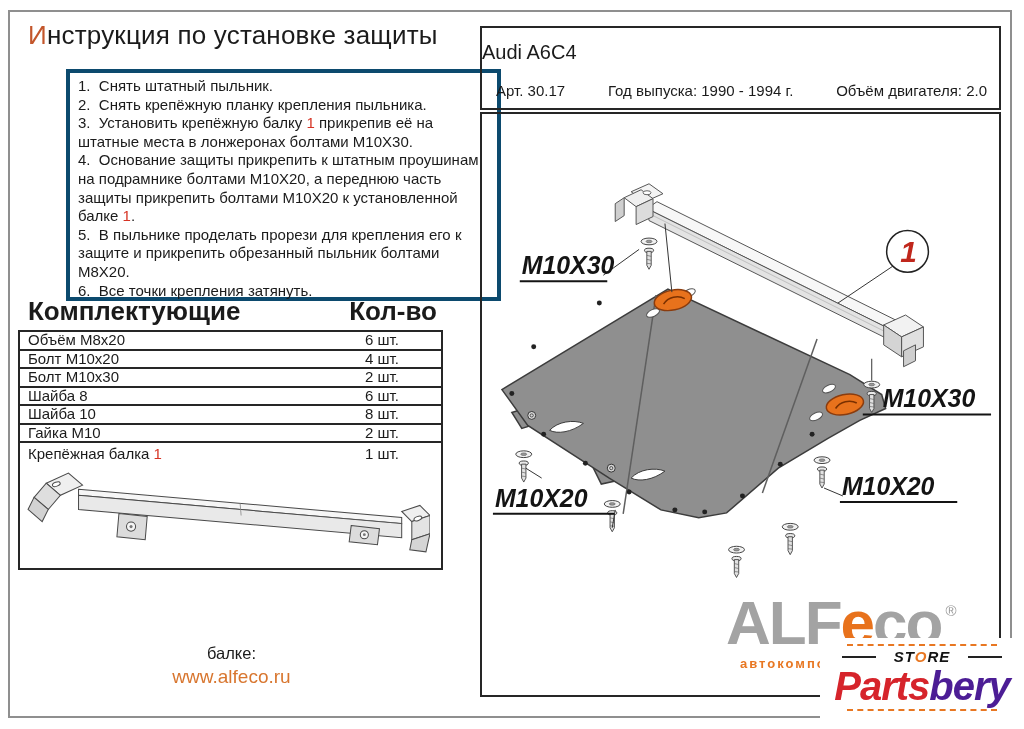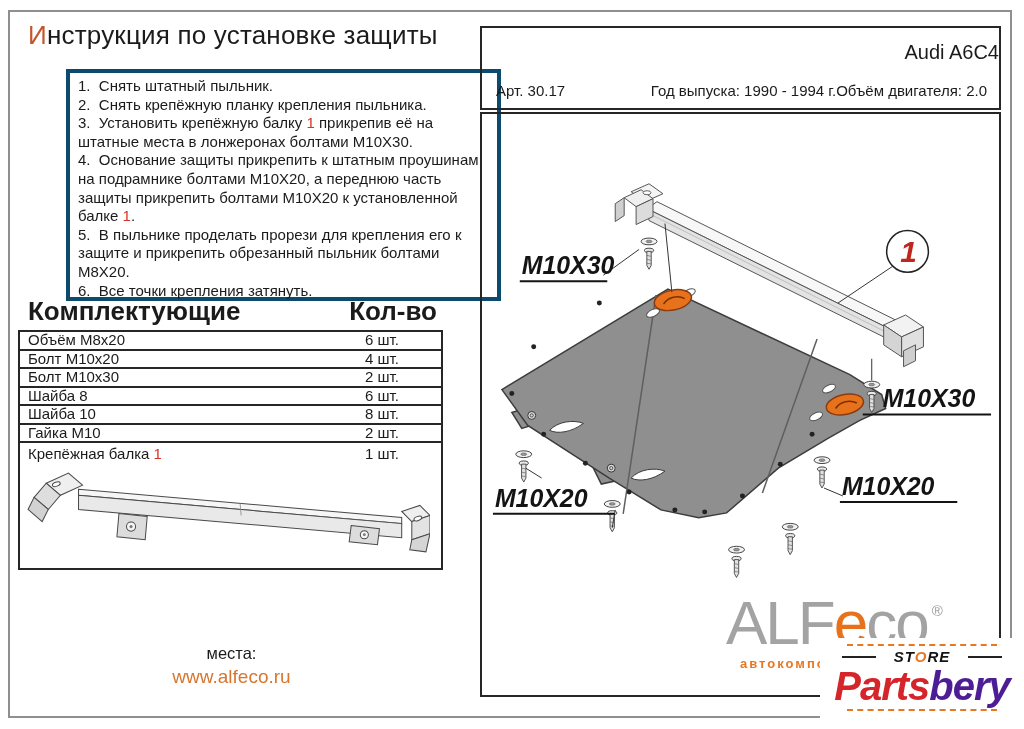--- a/index.html
+++ b/index.html
@@ -26,30 +26,30 @@
   .comp-tall{position:relative;height:125px;border-bottom:none;}
   .comp-tall .rowline{display:flex;font-size:15px;line-height:18px;padding-top:2px;}
   .comp-tall .name{flex:1;padding-left:8px;}
   .comp-tall .qty{width:76px;}
   .comp-tall svg{position:absolute;left:6px;top:20px;}
   .left-footer{position:absolute;left:18px;top:643px;width:427px;text-align:center;}
   .left-footer .l1,.left-footer .l2{font-size:16.5px;line-height:21px;}
   .left-footer .url{font-size:19px;color:#d8762f;margin-top:2px;}
   
   .prod-box{position:absolute;left:480px;top:26px;width:517px;height:80px;border:2px solid #262626;}
-  .prod-model{text-align:right;margin-top:13px;font-size:20px;}
+  .prod-model{text-align:left;margin-top:13px;font-size:20px;}
   .prod-meta{position:absolute;left:0;right:0;bottom:9px;display:flex;font-size:15px;}
   .prod-meta .art{margin-left:14px;}
-  .prod-meta .years{flex:1;text-align:right;}
+  .prod-meta .years{flex:1;text-align:center;}
   .prod-meta .engine{margin-right:12px;}
   .draw-box{position:absolute;left:480px;top:112px;width:517px;height:581px;border:2px solid #262626;}
   .draw-box svg{display:block;}
   
   .alfeco{position:absolute;left:726px;top:592px;white-space:nowrap;}
-  .alfeco .big{font-size:62px;font-weight:400;letter-spacing:-2px;line-height:62px;}
+  .alfeco .big{font-size:62px;font-weight:700;letter-spacing:-2px;line-height:62px;}
   .alfeco .gray{color:#a3a3a3;}
   .alfeco .orange{color:#e8721c;}
   .alfeco .reg{font-size:15px;color:#9a9a9a;vertical-align:28px;margin-left:4px;font-weight:400;}
   .alfeco .tagline{font-size:13px;font-weight:700;letter-spacing:2px;color:#e87722;margin-top:2px;margin-left:14px;}
   .partsbery{position:absolute;left:820px;top:638px;width:204px;height:91px;background:#fff;text-align:center;}
   .pb-dash{width:150px;margin:6px auto 0;border-top:2px dashed #e87722;}
   .pb-store{display:flex;align-items:center;justify-content:center;gap:18px;margin-top:2px;}
   .pb-store .sline{width:34px;border-top:2px solid #222;}
   .pb-store .stxt{font-size:15px;font-weight:700;font-style:italic;letter-spacing:1px;color:#141414;}
   .pb-store .o{color:#e87722;font-weight:800;}
@@ -138,21 +138,21 @@
           <polygon points="382,58 400,52 400,70 382,76" fill="#e3e3e3"></polygon>
           <polygon points="382,76 400,70 396,88 380,86" fill="#d5d5d5"></polygon>
           <ellipse cx="388" cy="55" rx="4" ry="2" fill="#fff" transform="rotate(-20 388 55)"></ellipse>
           <line x1="212" y1="40" x2="213" y2="52" stroke="#888" stroke-width="0.8"></line>
         </g>
       </svg>
     </div>
   </div>
 
   <div class="left-footer">
-    <div class="l2">места:</div>
+    <div class="l2">балке:</div>
     <div class="url">www.alfeco.ru</div>
   </div>
 
   <div class="prod-box">
     <div class="prod-model">Audi A6C4</div>
     <div class="prod-meta">
       <span class="art">Арт. 30.17</span>
       <span class="years">Год выпуска: 1990 - 1994 г.</span>
       <span class="engine">Объём двигателя: 2.0</span>
     </div>

